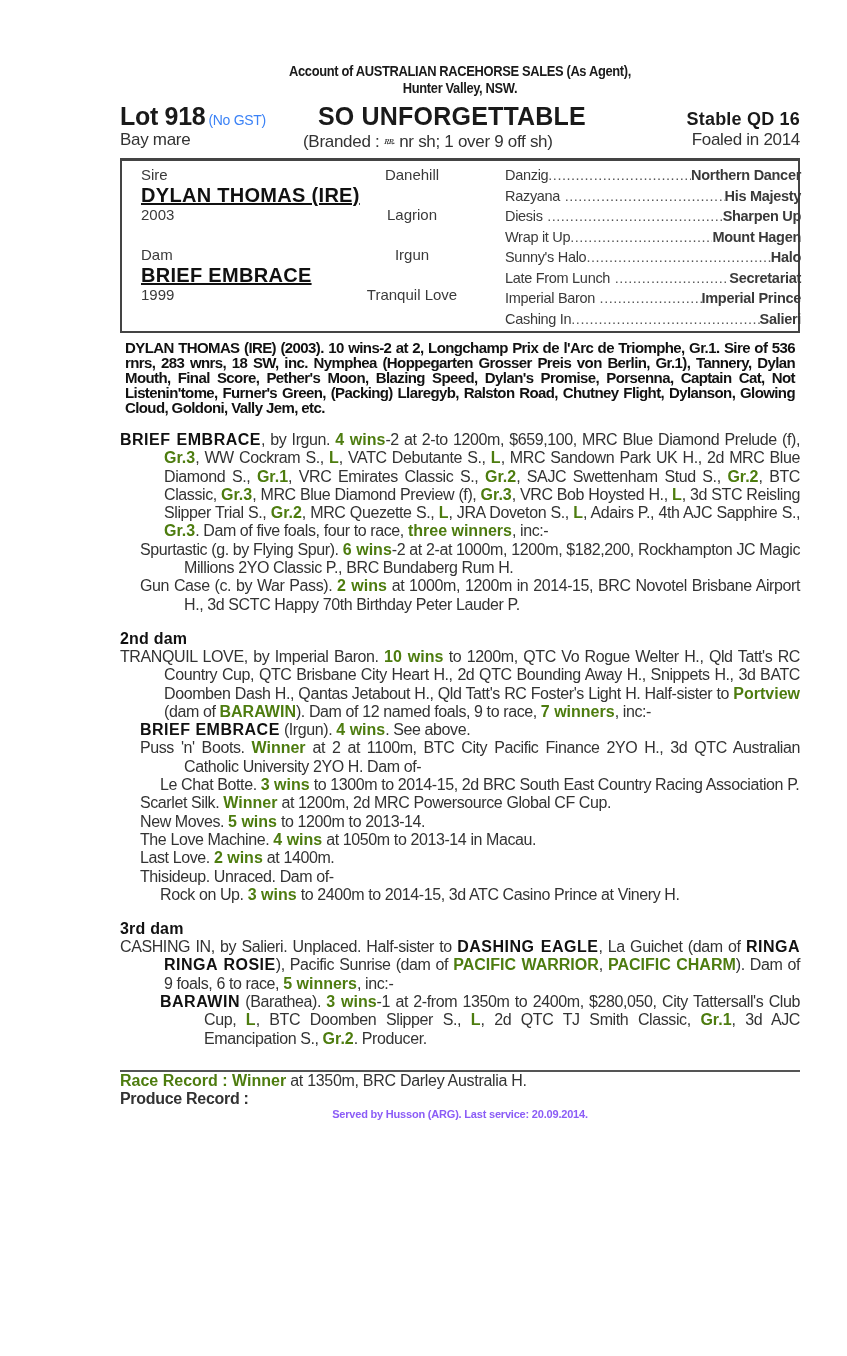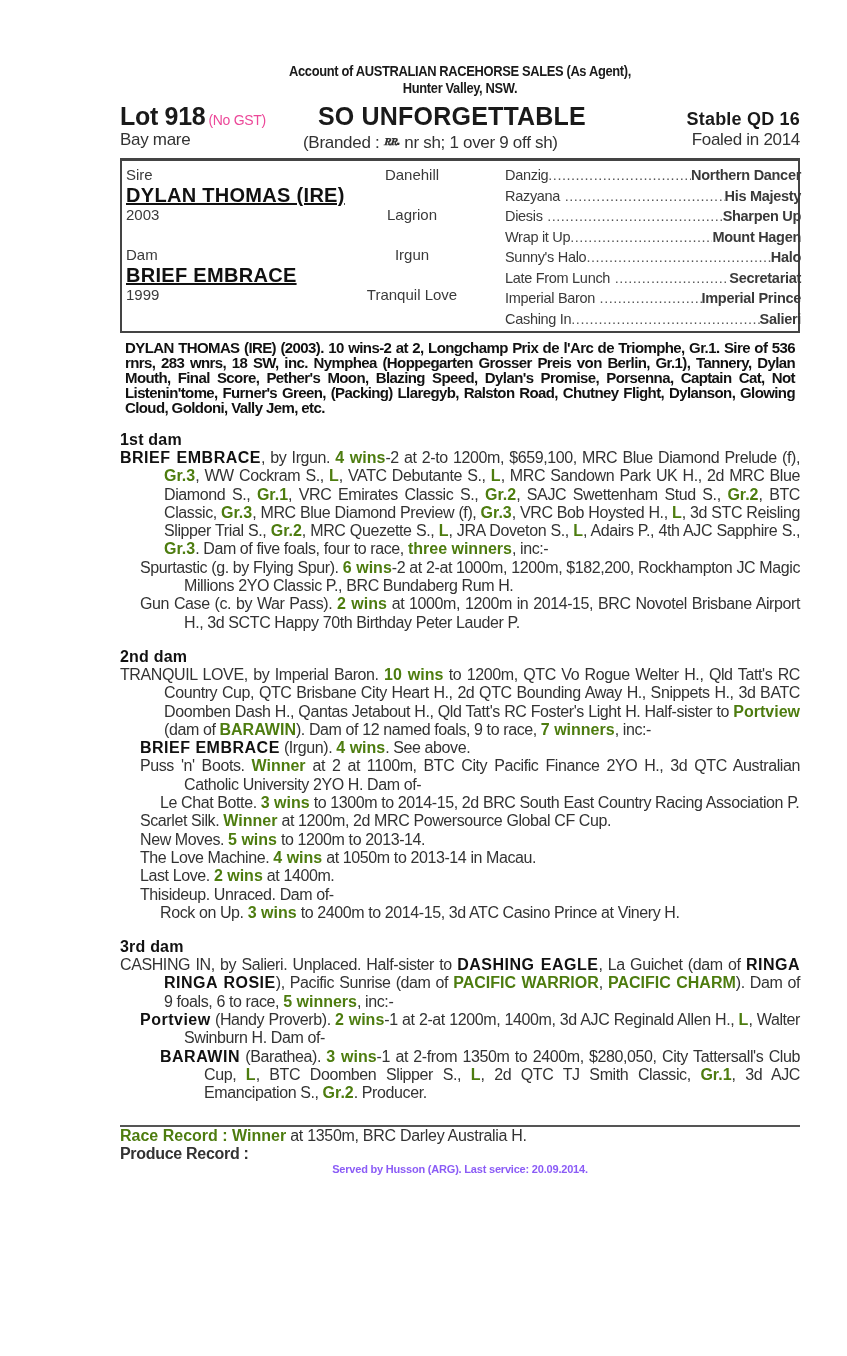--- a/index.html
+++ b/index.html
@@ -1,27 +1,27 @@
 <!DOCTYPE html>
 <html><head>
   <meta charset="utf-8">
   <style>
     html, body { margin: 0; padding: 0; background: #ffffff; }
     body { width: 847px; height: 1356px; position: relative; color: #1a1a1a; font-family: "Liberation Sans", sans-serif; }
     .page { position: absolute; left: 120px; top: 62px; width: 680px; }
     .hdr-line { text-align: center; font-weight: bold; font-size: 15px; line-height: 17px; letter-spacing: -0.4px; transform: scaleX(0.86); transform-origin: center; }
     .lot-row { display: flex; align-items: baseline; margin-top: 6px; height: 26px; }
     .lot-num { font-weight: bold; font-size: 25px; letter-spacing: -0.3px; }
-    .nogst { font-size: 14px; color: #ec4899; margin: 0 4px 0 3px; letter-spacing: -0.3px; }
+    .nogst { font-size: 14px; color: #3b82f6; margin: 0 4px 0 3px; letter-spacing: -0.3px; }
     .horse-name { font-weight: bold; font-size: 25px; letter-spacing: 0.2px; margin-left: 48px; }
     .stable { margin-left: auto; font-weight: bold; font-size: 18px; letter-spacing: 0.2px; }
     .sub-row { display: flex; font-size: 17px; color: #333; height: 24px; line-height: 24px; letter-spacing: -0.3px; }
     .sub-row .sex { width: 183px; }
     .sub-row .foaled { margin-left: auto; }
-    .brand-glyph { font-style: italic; font-weight: bold; font-size: 15px; vertical-align: 3px; letter-spacing: -1px; }
+    .brand-glyph { font-style: italic; font-weight: normal; font-size: 11px; vertical-align: 3px; letter-spacing: -1px; }
     .ped-box { margin-top: 6px; border: 2px solid #444; border-top-width: 3px; height: 170px; position: relative; font-size: 15px; color: #3a3a3a; }
     .ped-col { position: absolute; top: 4px; }
     .ped-col1 { left: 0px; width: 200px; }
     .ped-col2 { left: 200px; width: 180px; text-align: center; }
     .ped-col3 { left: 383px; width: 296px; }
     .ped-cell { height: 20px; line-height: 20px; white-space: nowrap; }
     .ped-bold { font-weight: 900; font-size: 20px; color: #111; letter-spacing: 0.3px; text-decoration: underline; }
     .dots { display: flex; height: 20.5px; line-height: 20.5px; font-size: 14.5px; letter-spacing: -0.3px; }
     .dots .l { white-space: nowrap; }
     .dots .fill { flex: 1; overflow: hidden; white-space: nowrap; color: #555; letter-spacing: 0.5px; }
@@ -56,21 +56,21 @@
     <span class="stable">Stable QD 16</span>
   </div>
 
   <div class="sub-row">
     <span class="sex">Bay mare</span>
     <span><span>(Branded : </span><span class="brand-glyph">ꭱꭱ.</span><span> nr sh; 1 over 9 off sh)</span></span>
     <span class="foaled">Foaled in 2014</span>
   </div>
 
   <div class="ped-box">
-    <div class="ped-col ped-col1" style="left:4px;">
+    <div class="ped-col ped-col1" style="left:19px;">
       <div class="ped-cell">Sire</div>
       <div class="ped-cell ped-bold">DYLAN THOMAS (IRE)</div>
       <div class="ped-cell">2003</div>
       <div class="ped-cell"></div>
       <div class="ped-cell">Dam</div>
       <div class="ped-cell ped-bold">BRIEF EMBRACE</div>
       <div class="ped-cell">1999</div>
     </div>
     <div class="ped-col ped-col2">
       <div class="ped-cell">Danehill</div>
@@ -121,21 +121,20 @@
           <span class="l">Cashing In</span>
           <span class="fill">......................................................................................</span>
           <span class="r">Salieri</span>
         </div>
     </div>
   </div>
 
   <p class="sire-para">DYLAN THOMAS (IRE) (2003). 10 wins-2 at 2, Longchamp Prix de l'Arc de Triomphe, Gr.1. Sire of 536 rnrs, 283 wnrs, 18 SW, inc. Nymphea (Hoppegarten Grosser Preis von Berlin, Gr.1), Tannery, Dylan Mouth, Final Score, Pether's Moon, Blazing Speed, Dylan's Promise, Porsenna, Captain Cat, Not Listenin'tome, Furner's Green, (Packing) Llaregyb, Ralston Road, Chutney Flight, Dylanson, Glowing Cloud, Goldoni, Vally Jem, etc.</p>
 
   <div class="sec">
-    <div class="sec-title">1st dam</div>
     <div>
         <div class="entry e0"><span class="bw">BRIEF EMBRACE</span><span>, by Irgun. </span><span class="b">4 wins</span><span>-2 at 2-to 1200m, $659,100, MRC Blue Diamond Prelude (f), </span><span class="b">Gr.3</span><span>, WW Cockram S., </span><span class="b">L</span><span>, VATC Debutante S., </span><span class="b">L</span><span>, MRC Sandown Park UK H., 2d MRC Blue Diamond S., </span><span class="b">Gr.1</span><span>, VRC Emirates Classic S., </span><span class="b">Gr.2</span><span>, SAJC Swettenham Stud S., </span><span class="b">Gr.2</span><span>, BTC Classic, </span><span class="b">Gr.3</span><span>, MRC Blue Diamond Preview (f), </span><span class="b">Gr.3</span><span>, VRC Bob Hoysted H., </span><span class="b">L</span><span>, 3d STC Reisling Slipper Trial S., </span><span class="b">Gr.2</span><span>, MRC Quezette S., </span><span class="b">L</span><span>, JRA Doveton S., </span><span class="b">L</span><span>, Adairs P., 4th AJC Sapphire S., </span><span class="b">Gr.3</span><span>. Dam of five foals, four to race, </span><span class="b">three winners</span><span>, inc:-</span></div>
         <div class="entry e1"><span>Spurtastic (g. by Flying Spur). </span><span class="b">6 wins</span><span>-2 at 2-at 1000m, 1200m, $182,200, Rockhampton JC Magic Millions 2YO Classic P., BRC Bundaberg Rum H.</span></div>
         <div class="entry e1"><span>Gun Case (c. by War Pass). </span><span class="b">2 wins</span><span> at 1000m, 1200m in 2014-15, BRC Novotel Brisbane Airport H., 3d SCTC Happy 70th Birthday Peter Lauder P.</span></div>
       </div>
   </div>
 
   <div class="sec">
     <div class="sec-title">2nd dam</div>
     <div>
@@ -149,21 +148,20 @@
         <div class="entry e1"><span>Last Love. </span><span class="b">2 wins</span><span> at 1400m.</span></div>
         <div class="entry e1"><span>Thisideup. Unraced. Dam of-</span></div>
         <div class="entry e2"><span>Rock on Up. </span><span class="b">3 wins</span><span> to 2400m to 2014-15, 3d ATC Casino Prince at Vinery H.</span></div>
       </div>
   </div>
 
   <div class="sec">
     <div class="sec-title">3rd dam</div>
     <div>
         <div class="entry e0"><span>CASHING IN, by Salieri. Unplaced. Half-sister to </span><span class="bw">DASHING EAGLE</span><span>, La Guichet (dam of </span><span class="bw">RINGA RINGA ROSIE</span><span>), Pacific Sunrise (dam of </span><span class="b">PACIFIC WARRIOR</span><span>, </span><span class="b">PACIFIC CHARM</span><span>). Dam of 9 foals, 6 to race, </span><span class="b">5 winners</span><span>, inc:-</span></div>
-        <div class="entry e1"><span class="bw">Portview</span><span> (Handy Proverb). </span><span class="b">2 wins</span><span>-1 at 2-at 1200m, 1400m, 3d AJC Reginald Allen H., </span><span class="b">L</span><span>, Walter Swinburn H. Dam of-</span></div>
         <div class="entry e2"><span class="bw">BARAWIN</span><span> (Barathea). </span><span class="b">3 wins</span><span>-1 at 2-from 1350m to 2400m, $280,050, City Tattersall's Club Cup, </span><span class="b">L</span><span>, BTC Doomben Slipper S., </span><span class="b">L</span><span>, 2d QTC TJ Smith Classic, </span><span class="b">Gr.1</span><span>, 3d AJC Emancipation S., </span><span class="b">Gr.2</span><span>. Producer.</span></div>
       </div>
   </div>
 
   <div class="footer-rule"></div>
   <div>
     <div class="foot-line"><span class="b">Race Record : </span><span class="b">Winner</span><span> at 1350m, BRC Darley Australia H.</span></div>
     <div class="foot-line b">Produce Record :</div>
     <div class="foot-center">Served by Husson (ARG). Last service: 20.09.2014.</div>
   </div>

